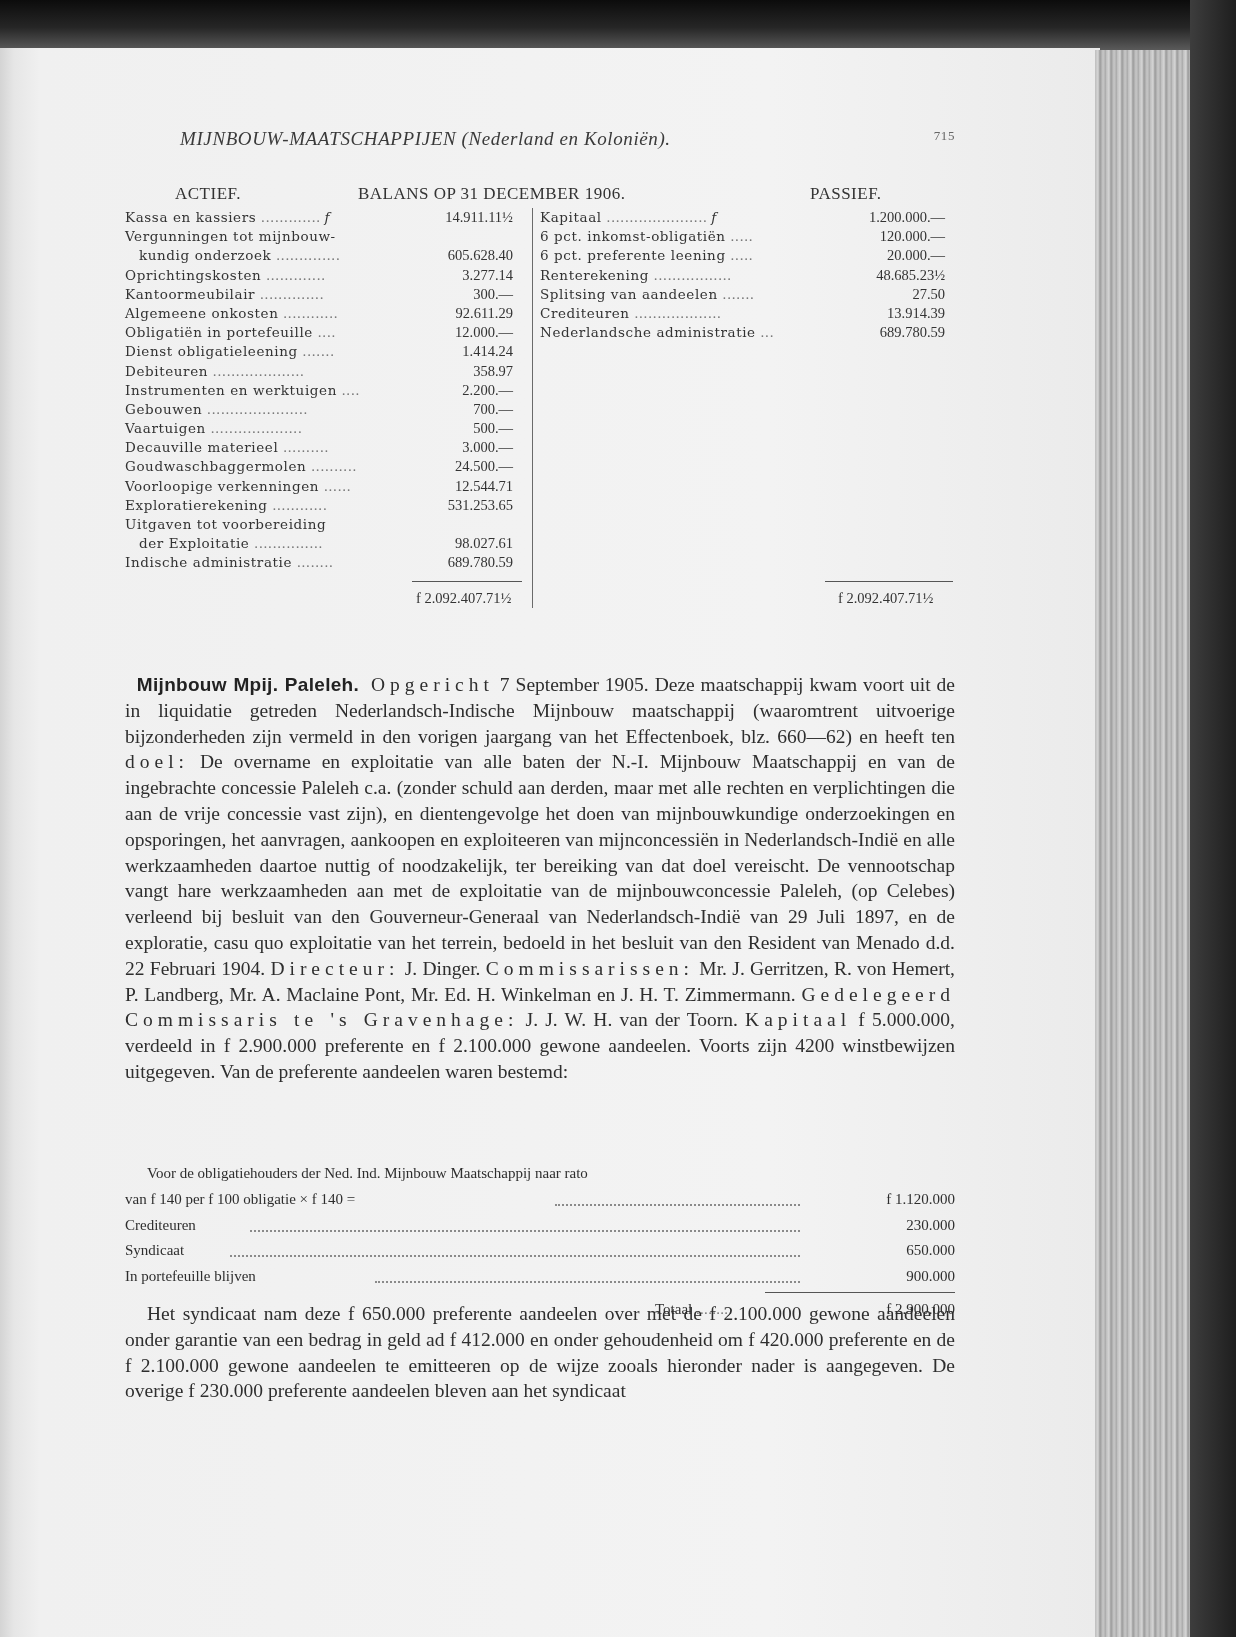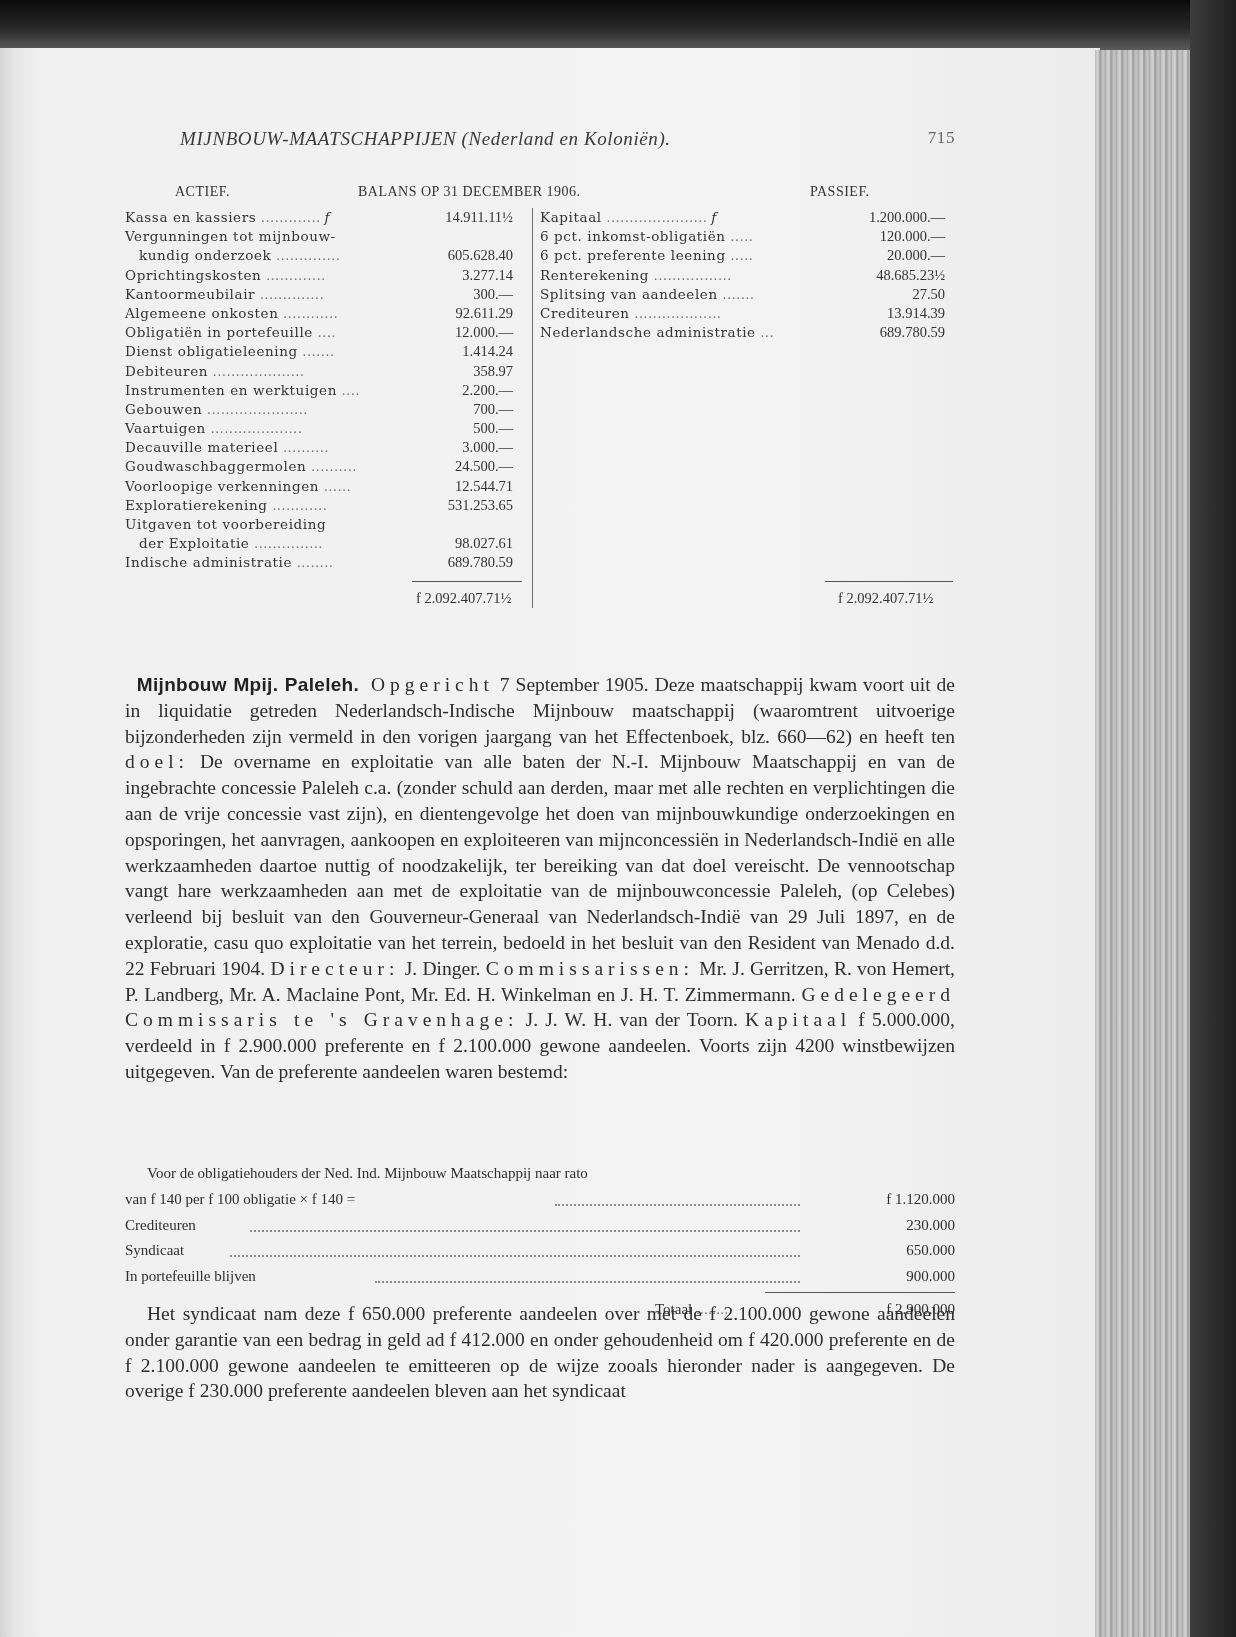--- a/index.html
+++ b/index.html
@@ -25,25 +25,25 @@
     position:absolute; left:1190px; top:0; width:46px; height:1637px;
     background:linear-gradient(to right,#3d3d3d,#1e1e1e);
   }
   .content { position:absolute; left:0; top:0; width:1236px; height:1637px; }
 
   .running-head {
     position:absolute; top:128px; left:180px; width:775px; height:30px;
     font-style:italic; font-size:19px; letter-spacing:0.6px; color:#3a3a3a;
   }
   .running-head .title { position:absolute; left:0; top:0; }
-  .running-head .pageno { position:absolute; right:0; top:0; font-style:normal; font-size:17px; color:#666; }
+  .running-head .pageno { position:absolute; right:0; top:0; font-style:normal; font-size:13px; color:#666; }
 
   .bal-head {
     position:absolute; top:184px; left:150px; width:760px; height:20px;
-    font-size:14px; letter-spacing:0.5px; color:#333;
+    font-size:17px; letter-spacing:0.5px; color:#333;
   }
   .bal-head span { position:absolute; top:0; }
 
   .bal { position:absolute; top:208px; font-family:"DejaVu Serif", serif; font-size:13.5px; letter-spacing:0.6px; color:#333; }
   .bal-row { position:relative; height:19.2px; line-height:19.2px; white-space:nowrap; }
   .bal-row .label { position:absolute; left:0; }
   .bal-row .label.indent { left:14px; }
   .bal-row .amt { position:absolute; text-align:right; font-family:"Liberation Serif", serif; font-size:14.5px; letter-spacing:0; }
   .bal-left { left:125px; width:400px; }
   .bal-left .amt { right:0; }

